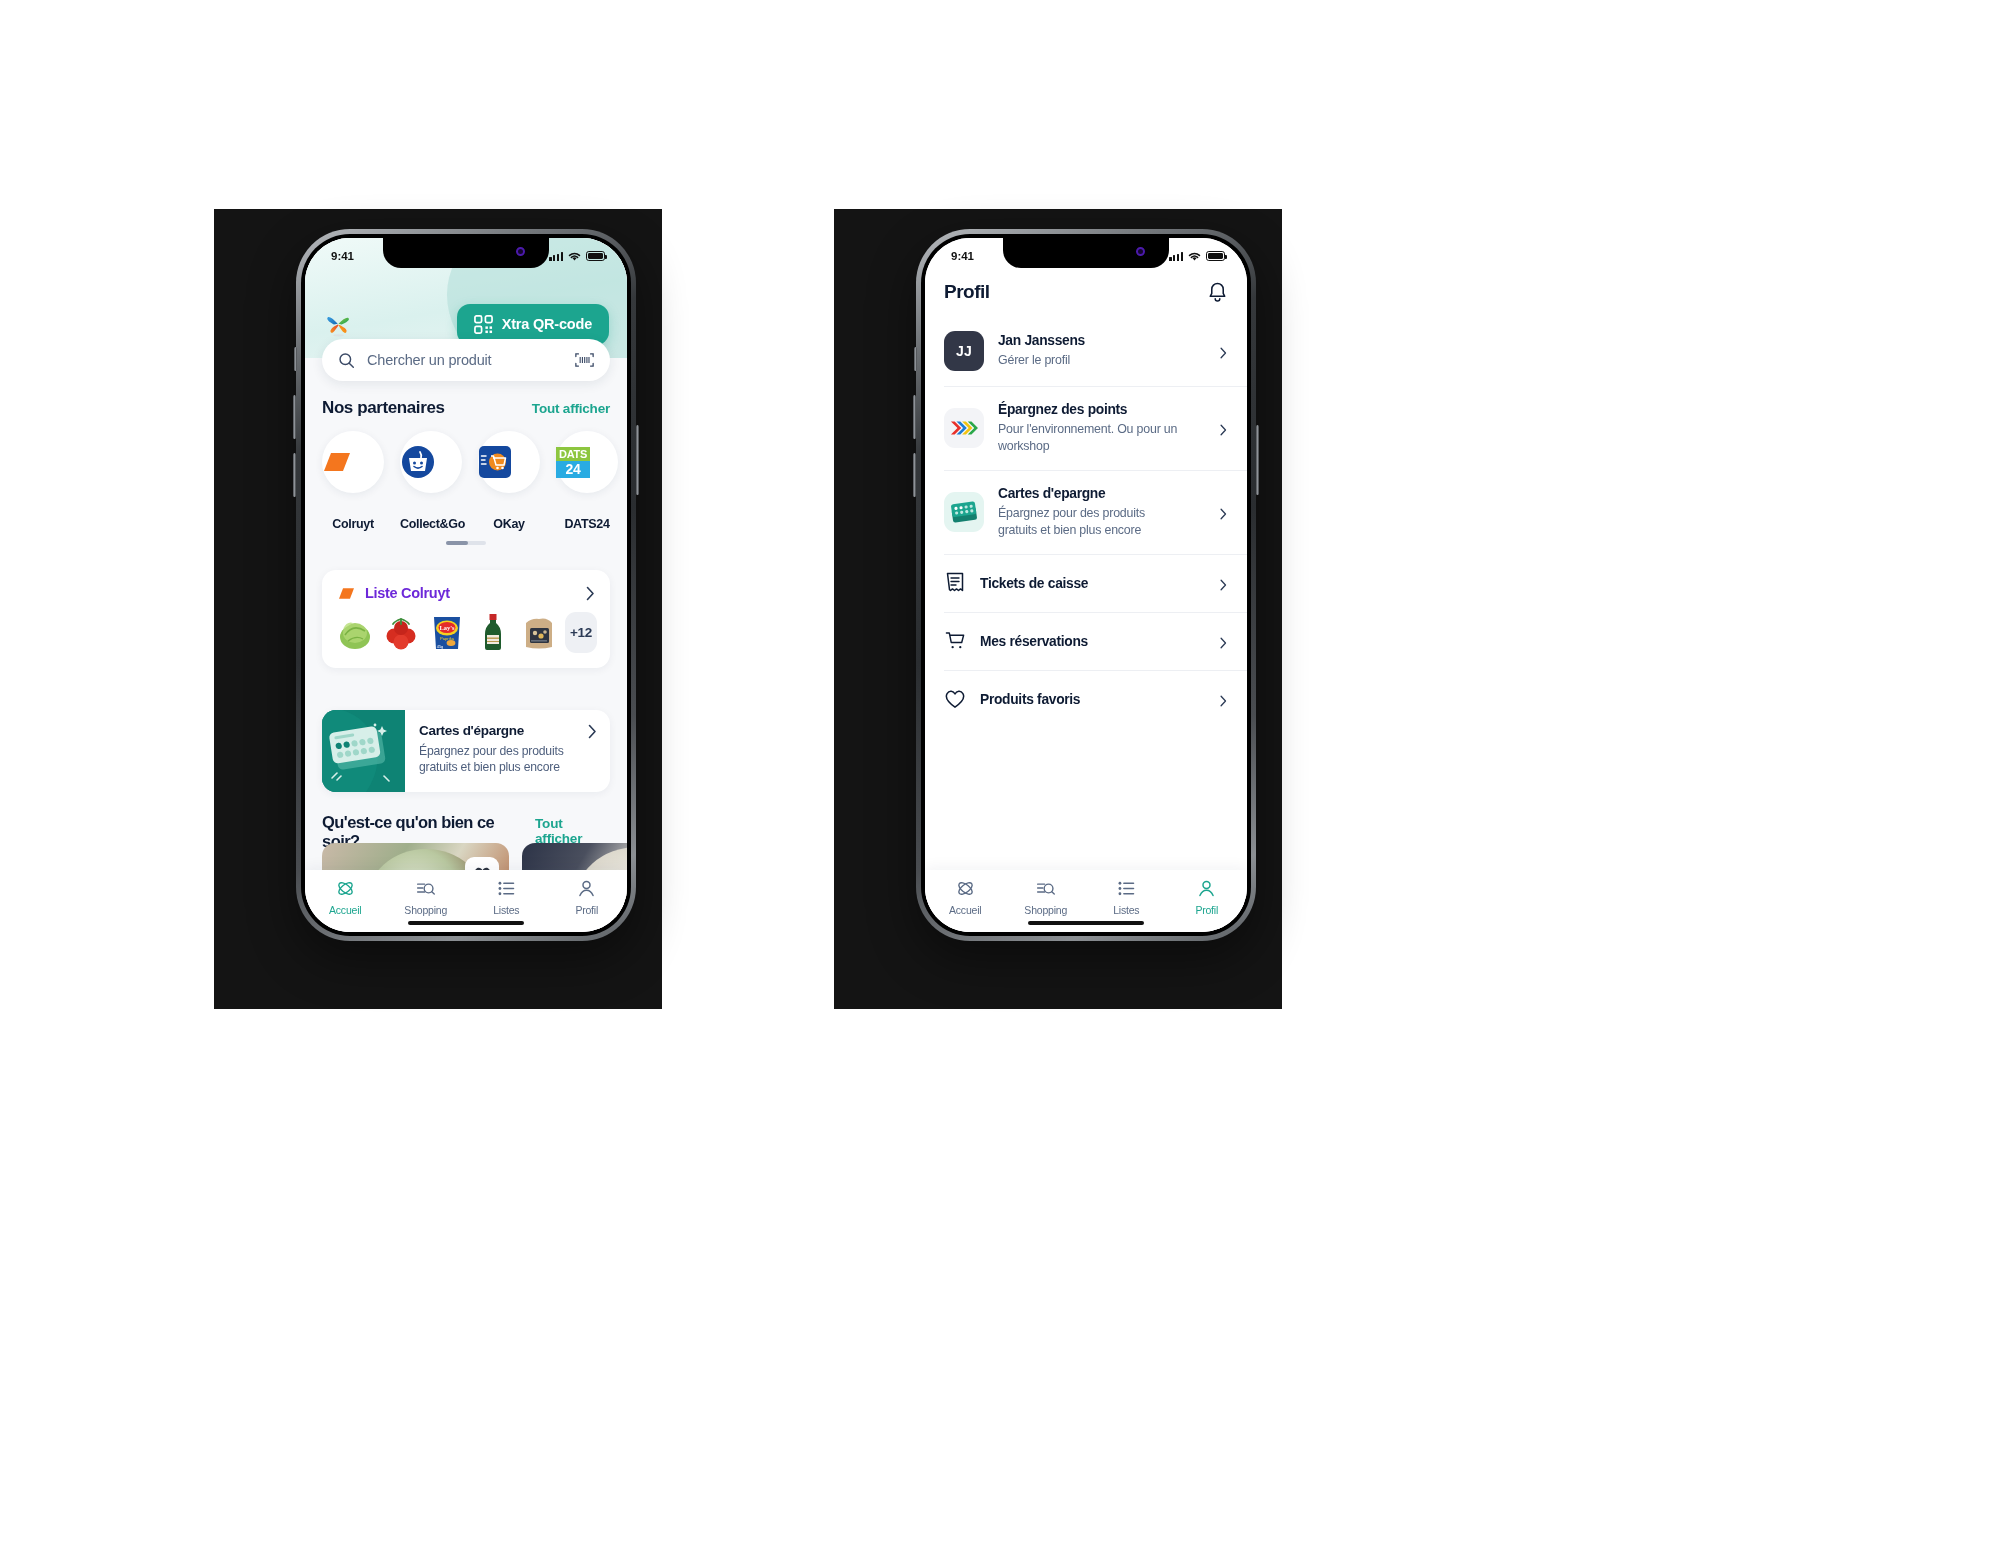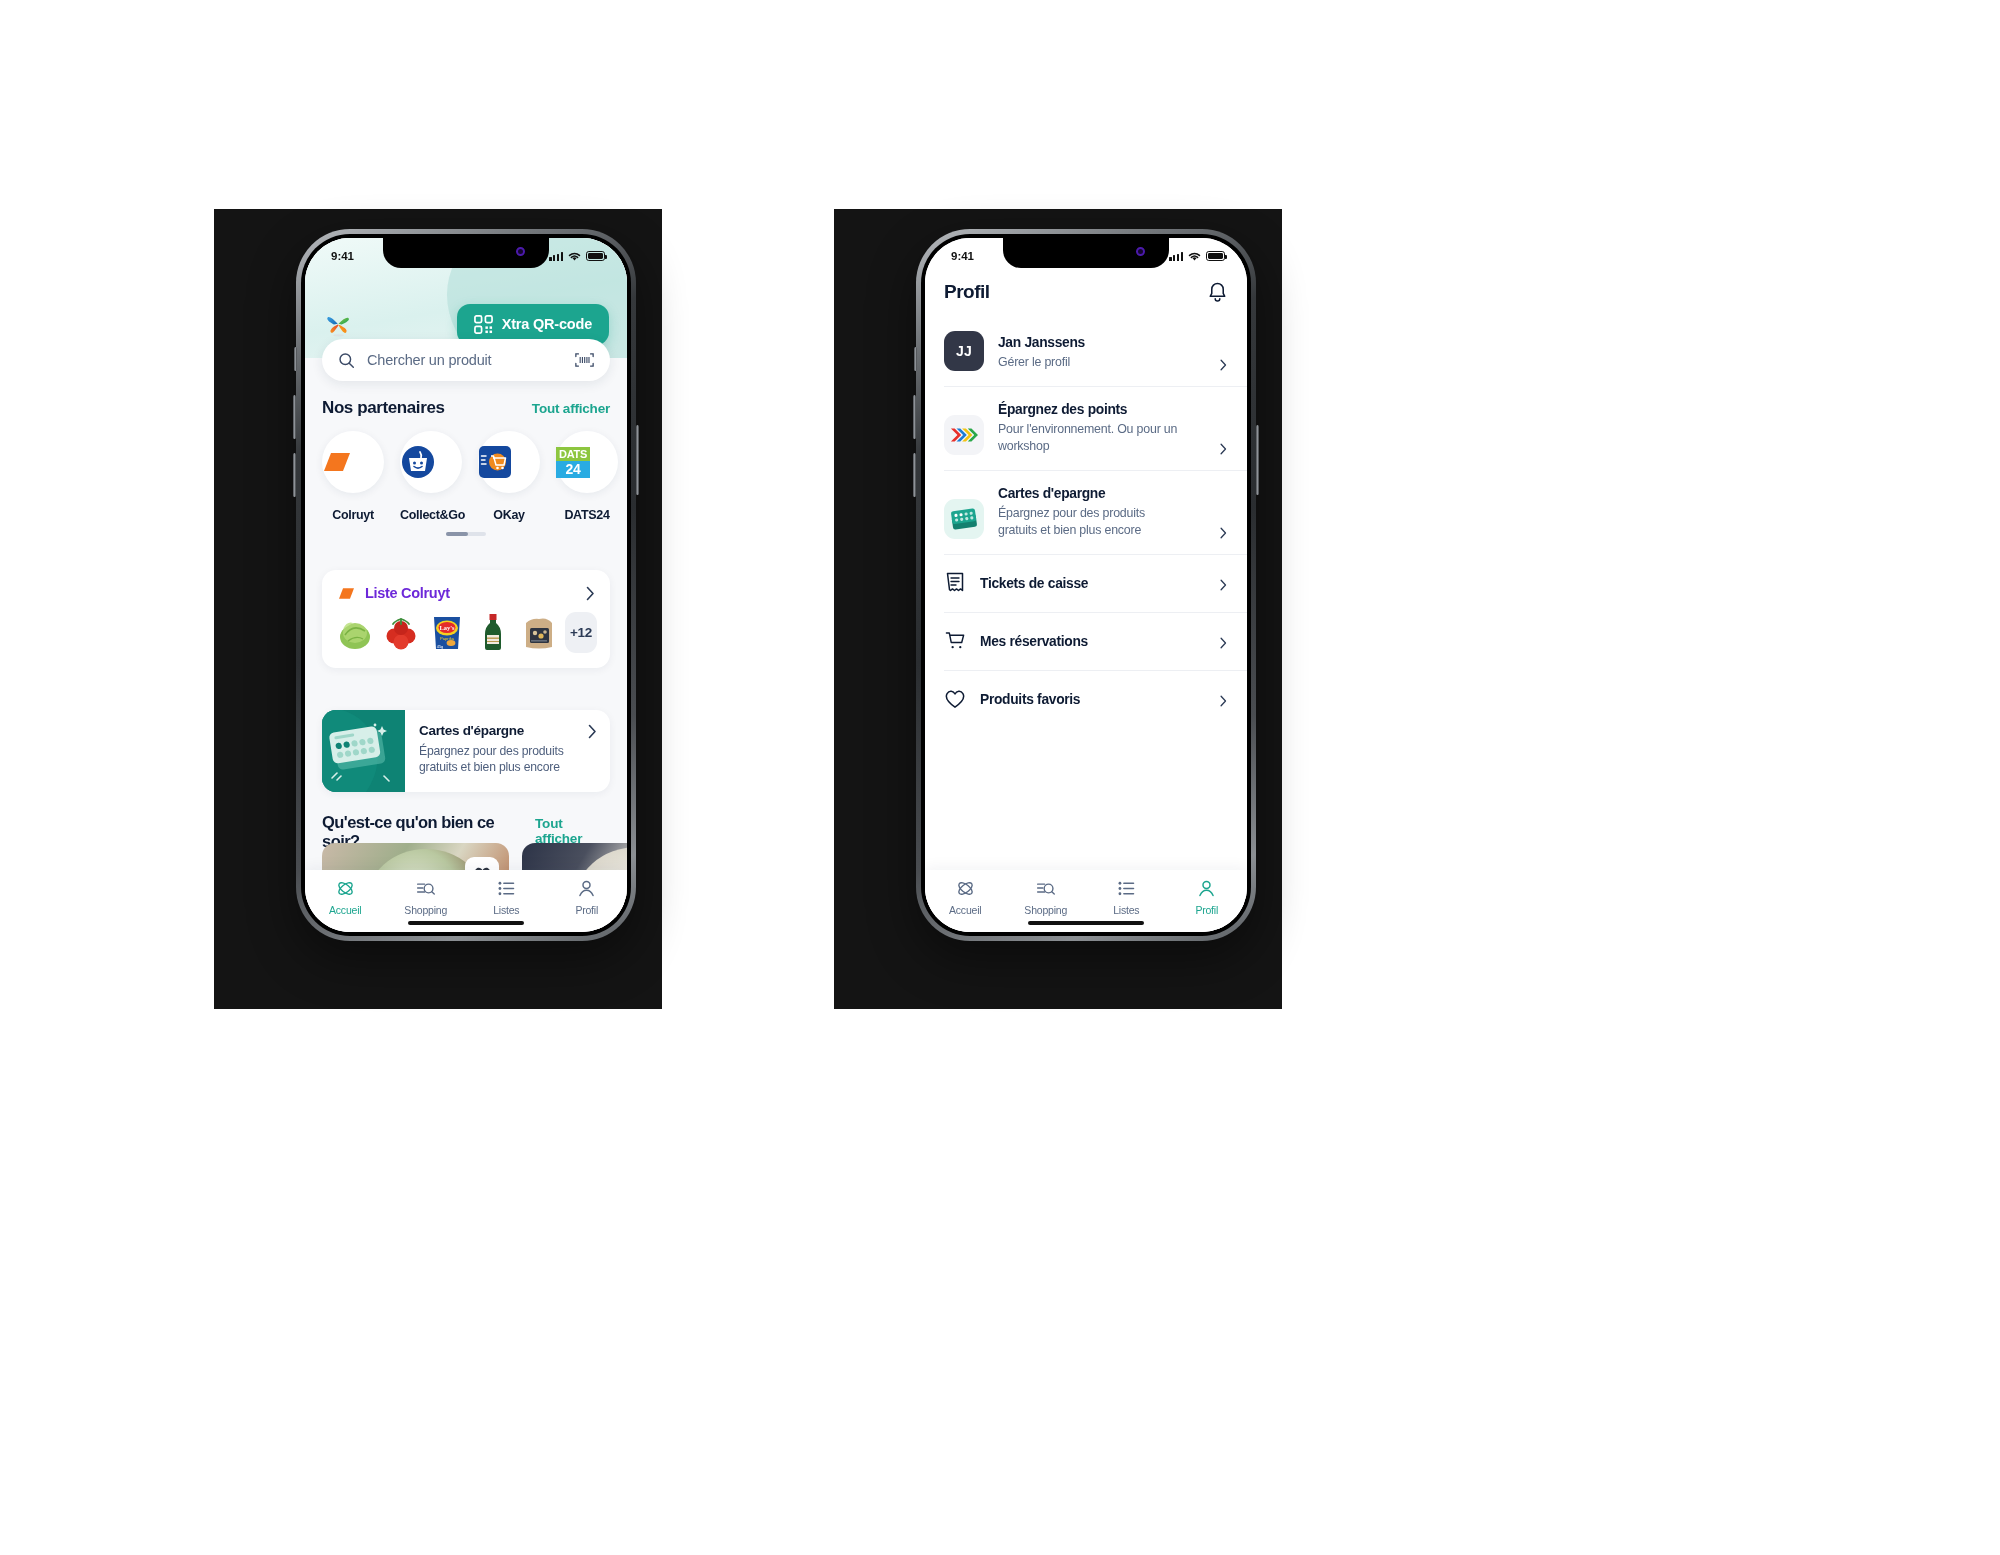--- a/index.html
+++ b/index.html
@@ -112,21 +112,21 @@
   .sec-title { font-size:17px; font-weight:bold; color:#0e1b33; letter-spacing:-.4px; }
   .sec-link { font-size:13.5px; font-weight:bold; color:#1CA58F; letter-spacing:-.2px; }
   .partners-wrap { position:absolute; top:160px; left:0; right:0; }
   .partners { display:flex; gap:16px; padding: 13px 0 0 17px; }
   .partner { width:62px; flex:0 0 62px; text-align:center; }
   .p-circle {
     width:62px; height:62px; border-radius:50%; background:#fff;
     display:flex; align-items:center; justify-content:flex-start;
     box-shadow: 0 2px 8px rgba(20,40,70,.07);
   }
-  .p-label { margin-top:15px; font-size:12.5px; font-weight:bold; color:#0e1b33; letter-spacing:-.3px; white-space:nowrap; }
+  .p-label { margin-top:24px; font-size:12.5px; font-weight:bold; color:#0e1b33; letter-spacing:-.3px; white-space:nowrap; }
   .pager { display:flex; justify-content:center; gap:0; margin-top:10px; }
   .pager .track { width:40px; height:4px; border-radius:2px; background:#dfe3ea; position:relative; }
   .pager .thumb { position:absolute; left:0; top:0; width:22px; height:4px; border-radius:2px; background:#8a94a8; }
 
   .card {
     margin: 0 17px; background:#fff; border-radius:14px;
     box-shadow: 0 2px 9px rgba(20,40,70,.06);
   }
   .list-card { position:absolute; top:332px; left:0; right:0; }
   .lc-head { display:flex; align-items:center; padding: 15px 15px 0 15px; gap:9px; }
@@ -175,21 +175,21 @@
   .tab.active .tab-label { color:#1CA58F; }
 
   
   .prof-screen { position:absolute; inset:0; background:#fff; }
   .prof-header {
     position:absolute; top:30px; left:0; right:0; height:48px;
     display:flex; align-items:center; justify-content:space-between; padding: 0 19px;
   }
   .prof-title { font-size:19px; font-weight:bold; color:#0e1b33; letter-spacing:-.5px; }
   .prof-list { position:absolute; top:78px; left:0; right:0; bottom:62px; }
-  .prow { display:flex; align-items:flex-end; padding: 15px 19px; gap:14px; position:relative; }
+  .prow { display:flex; align-items:center; padding: 15px 19px; gap:14px; position:relative; }
   .prow + .prow::before {
     content:''; position:absolute; left:19px; right:0; top:0; height:1px; background:#edeff3;
   }
   .prow .pico { flex:0 0 40px; width:40px; height:40px; display:flex; align-items:center; justify-content:center; }
   .prow .ptext { flex:1; padding-top:1px; }
   .ptitle { font-size:13.8px; font-weight:bold; color:#0e1b33; letter-spacing:-.3px; }
   .psub { margin-top:4px; font-size:12.4px; color:#5b6b85; line-height:1.38; letter-spacing:-.2px; max-width:185px; }
   .prow .pchev { flex:0 0 auto; padding-top:3px; }
   .prow.simple { align-items:center; padding: 18px 19px; }
   .prow.simple .pico { width:22px; flex:0 0 22px; height:22px; }

